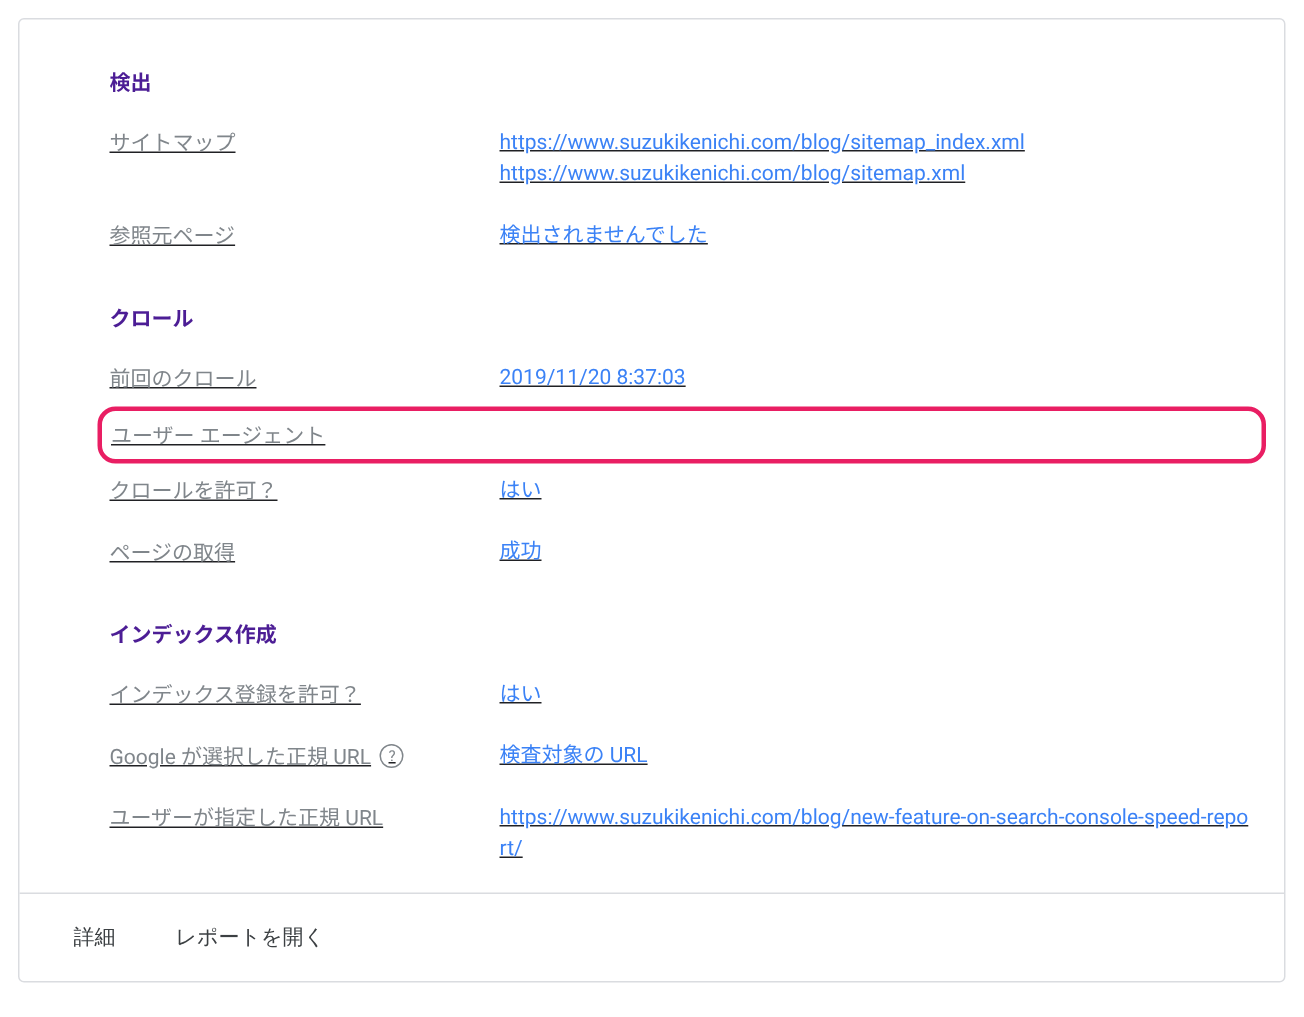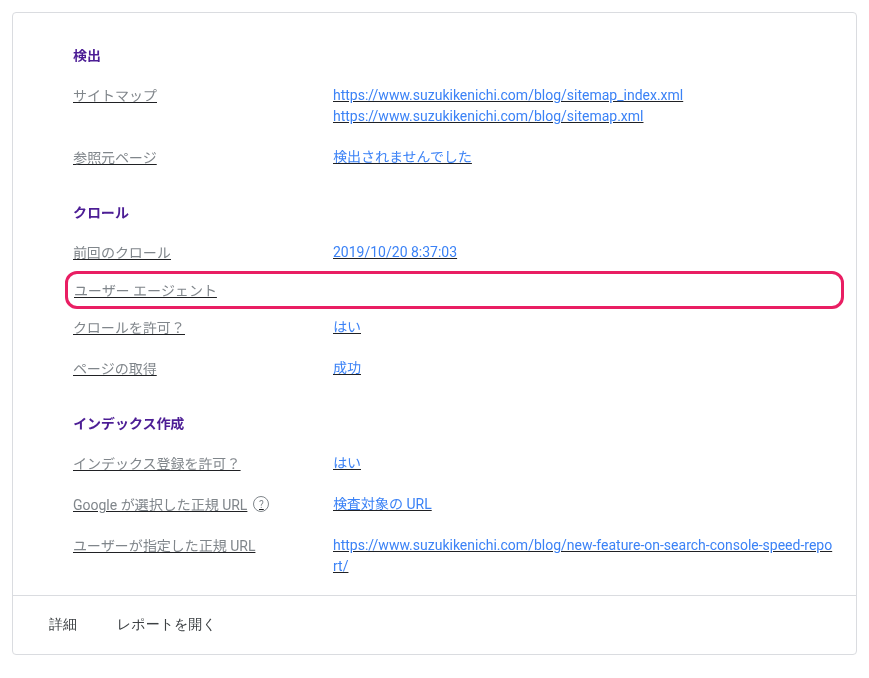--- a/index.html
+++ b/index.html
@@ -135,21 +135,21 @@
 https://www.suzukikenichi.com/blog/sitemap.xml</div>
     </div>
     <div class="row">
       <div class="row-label">参照元ページ</div>
       <div class="row-value">検出されませんでした</div>
     </div>
 
     <div class="section-title">クロール</div>
     <div class="row">
       <div class="row-label">前回のクロール</div>
-      <div class="row-value">2019/10/20 8:37:03</div>
+      <div class="row-value">2019/11/20 8:37:03</div>
     </div>
     <div class="row highlight">
       <div class="row-label">ユーザー エージェント</div>
     </div>
     <div class="row">
       <div class="row-label">クロールを許可？</div>
       <div class="row-value">はい</div>
     </div>
     <div class="row">
       <div class="row-label">ページの取得</div>

